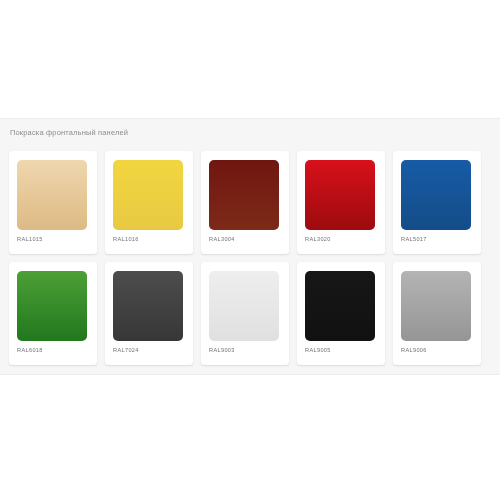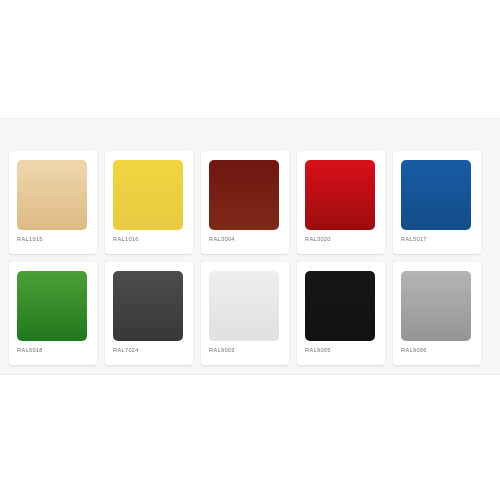--- a/index.html
+++ b/index.html
@@ -88,20 +88,23 @@
     white-space: nowrap;
   }
 </style>
 </head>
 <body>
 
 <div id="page">
 
   <div class="section-panel">
 
+    <div class="section-header">
+      <div class="section-title">Покраска фронтальный панелей</div>
+    </div>
 
     <div class="swatch-grid">
         <div class="swatch-card">
           <div class="swatch-chip" style="background: linear-gradient(rgb(239, 215, 174) 0%, rgb(221, 186, 132) 100%);"></div>
           <div class="swatch-label">RAL1015</div>
         </div>
         <div class="swatch-card">
           <div class="swatch-chip" style="background: linear-gradient(rgb(242, 214, 63) 0%, rgb(232, 201, 66) 100%);"></div>
           <div class="swatch-label">RAL1016</div>
         </div>

